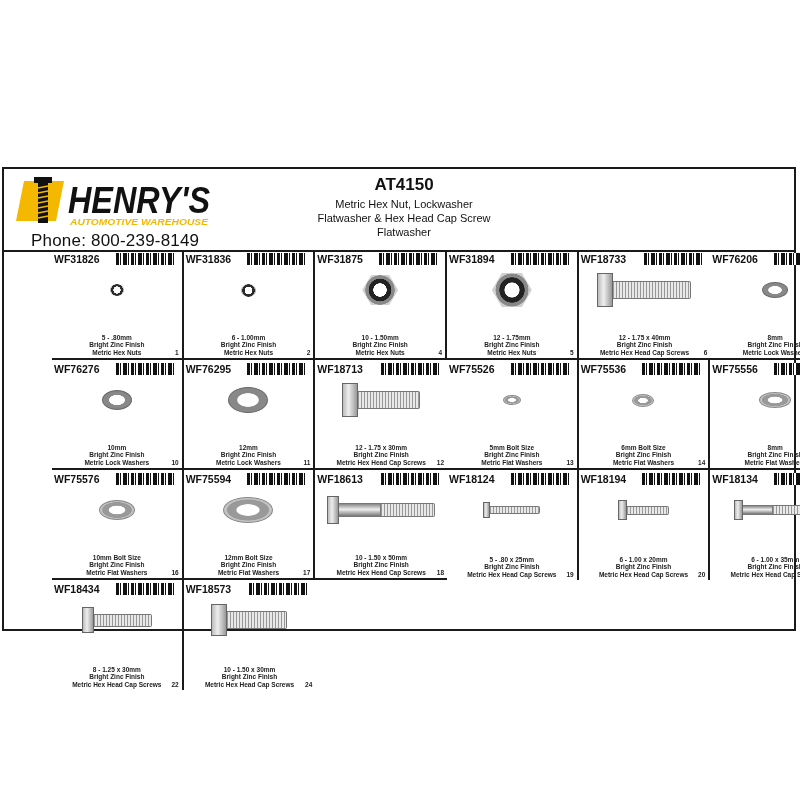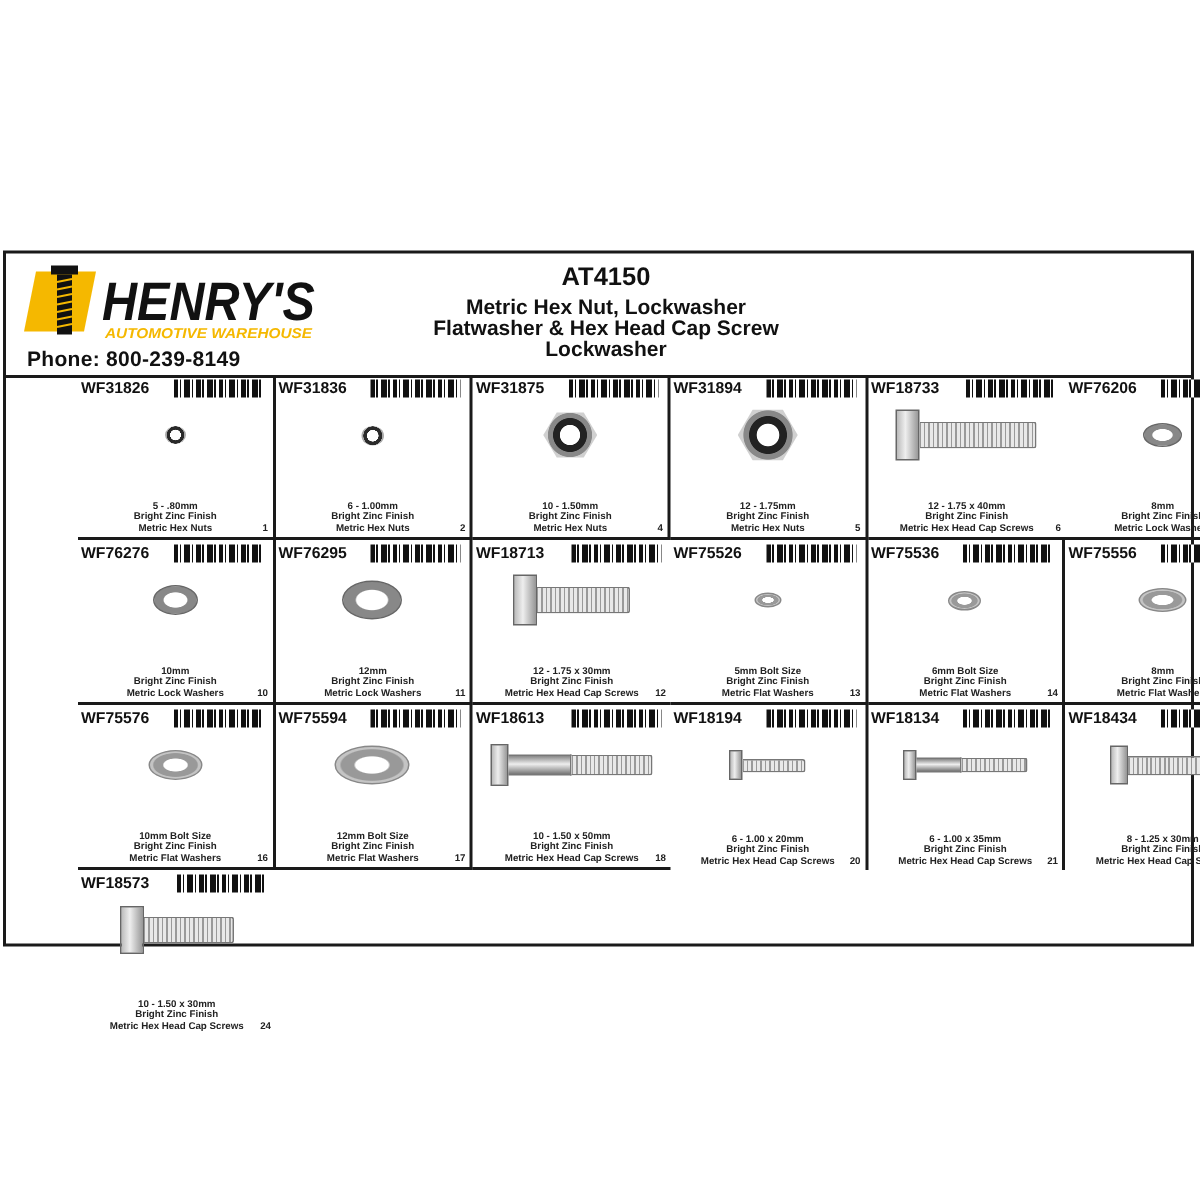--- a/index.html
+++ b/index.html
@@ -1,23 +1,23 @@
 <!DOCTYPE html>
 <html><head>
 <meta charset="utf-8">
 <style>
   html, body { margin:0; padding:0; background:#ffffff; }
   body { width:800px; height:800px; position:relative; font-family:"Liberation Sans", sans-serif; overflow:hidden; }
   .sheet { position:absolute; left:2px; top:167px; width:794px; height:464px; border:2px solid #1a1a1a; box-sizing:border-box; background:#fff; }
   .header { position:absolute; left:0; top:0; width:790px; height:83px; border-bottom:2px solid #1a1a1a; box-sizing:border-box;padding-left:24px; }
   .logo { position:absolute; left:8px; top:6px; width:205px; height:56px; }
-  .phone { position:absolute; left:14px; top:62px; font-size:14px; color:#111; letter-spacing:0.2px;font-weight:bold; }
+  .phone { position:absolute; left:27px; top:62px; font-size:17px; color:#111; letter-spacing:0.2px; }
   .title-block { position:absolute; left:250px; top:6px; width:300px; text-align:center; color:#111; }
   .title-code { font-size:17px; font-weight:bold; line-height:20px; }
-  .title-desc { font-size:14px; font-weight:bold; line-height:14px; margin-top:2px; }
+  .title-desc { font-size:11px; font-weight:normal; line-height:14px; margin-top:2px; }
   .grid { position:absolute; left:0; top:81px; width:790px; height:440px; display:grid; grid-template-columns:repeat(6, 1fr); grid-template-rows:repeat(4, 1fr);padding-left:48px; }
   .cell { position:relative; border-right:2px solid #1a1a1a; border-bottom:2px solid #1a1a1a; box-sizing:border-box; overflow:hidden; }
   .cell.lastcol { border-right:none; }
   .cell.lastrow { border-bottom:none; }
   .code { position:absolute; left:2px; top:3px; font-size:10.5px; font-weight:bold; color:#111; }
   .barcode { position:absolute; right:6px; top:3px; width:60px; height:12px;
     background: repeating-linear-gradient(90deg, #111 0 3px, #fff 3px 4px, #111 4px 5px, #fff 5px 7px, #111 7px 11px, #fff 11px 12px, #111 12px 13px, #fff 13px 15px); }
   .part { position:absolute; left:0; right:0; top:16px; height:48px; display:flex; align-items:center; justify-content:center; }
   .desc { position:absolute; left:0; right:0; bottom:2px; text-align:center; font-size:6.5px; line-height:7.5px; color:#222; font-weight:bold; }
   .num { position:absolute; right:3px; bottom:2px; font-size:6.5px; font-weight:bold; color:#222; }
@@ -51,21 +51,21 @@
       </g>
       <text x="56" y="38" font-family="Liberation Sans, sans-serif" font-size="36" font-weight="bold" font-style="italic" fill="#111" textLength="142" lengthAdjust="spacingAndGlyphs">HENRY'S</text>
       <text x="58" y="50" font-family="Liberation Sans, sans-serif" font-size="9.5" font-weight="bold" font-style="italic" fill="#f5b800" textLength="138" lengthAdjust="spacingAndGlyphs">AUTOMOTIVE WAREHOUSE</text>
     </svg>
     <div class="phone">Phone: 800-239-8149</div>
     <div class="title-block">
       <div class="title-code">AT4150</div>
       <div class="title-desc">
         <div>Metric Hex Nut, Lockwasher</div>
         <div>Flatwasher &amp; Hex Head Cap Screw</div>
-        <div>Lockwasher</div>
+        <div>Flatwasher</div>
       </div>
     </div>
   </div>
   <div class="grid" id="grid">
       <div class="cell">
     <div class="code">WF31826</div>
     <div class="barcode"></div>
     <div class="part">
           <div class="nut " style="width:14px;height:12px"></div>
         </div>
@@ -264,20 +264,37 @@
           </div>
         </div>
     <div class="desc">
       <div>10 - 1.50 x 50mm</div>
       <div>Bright Zinc Finish</div>
       <div>Metric Hex Head Cap Screws</div>
     </div>
     <div class="num">18</div>
       </div>
       <div class="cell lastrow">
+    <div class="code">WF18124</div>
+    <div class="barcode"></div>
+    <div class="part">
+          <div class="bolt">
+      <div class="head" style="width:7px;height:16px"></div>
+
+      <div class="thread" style="width:50px;height:8px"></div>
+          </div>
+        </div>
+    <div class="desc">
+      <div>5 - .80 x 25mm</div>
+      <div>Bright Zinc Finish</div>
+      <div>Metric Hex Head Cap Screws</div>
+    </div>
+    <div class="num">19</div>
+      </div>
+      <div class="cell lastrow">
     <div class="code">WF18194</div>
     <div class="barcode"></div>
     <div class="part">
           <div class="bolt">
       <div class="head" style="width:9px;height:20px"></div>
 
       <div class="thread" style="width:42px;height:9px"></div>
           </div>
         </div>
     <div class="desc">

